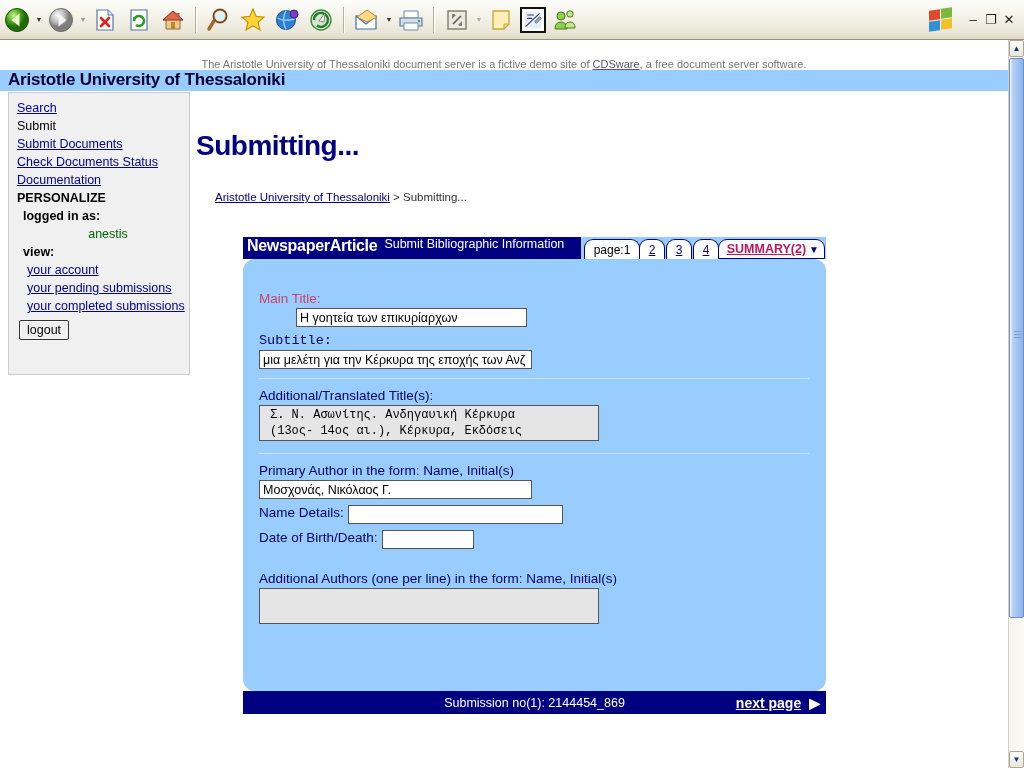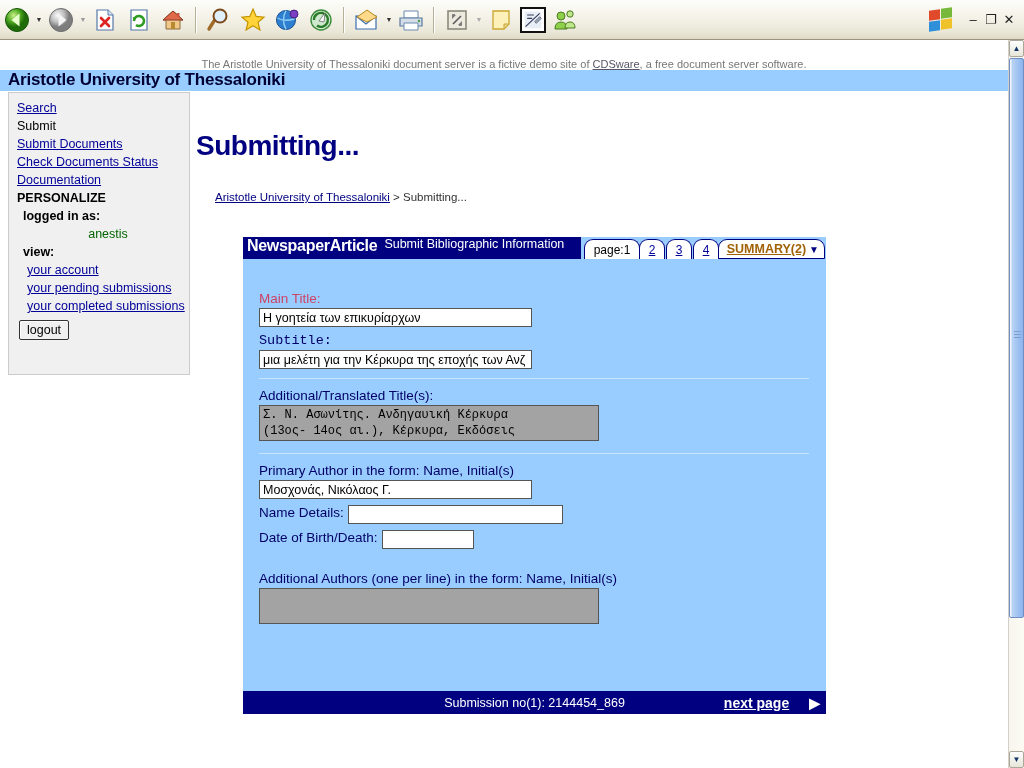--- a/index.html
+++ b/index.html
@@ -131,64 +131,64 @@
   .ptab.cur { background: #ffffff; color: #000000; }
   .ptab a { color: #000099; text-decoration: underline; }
   #tab-summary {
     position: absolute; top: 2px; right: 1px; height: 20px;
     background: #ffffff;
     border: 1px solid #000080;
     border-top-left-radius: 9px; border-top-right-radius: 9px;
     font-size: 12.5px; font-weight: bold;
     display: flex; align-items: center; padding: 0 5px 0 8px; gap: 3px;
   }
-  #tab-summary a { color: #a16207; text-decoration: underline; }
+  #tab-summary a { color: #be185d; text-decoration: underline; }
   .tri-down { font-size: 10px; color: #000080; }
 
   #form-body {
     position: relative; width: 583px; height: 432px;
     background: #99ccff;
     padding: 32px 0 0 16px;
-    font-size: 13.5px; color: #000066;
+    font-size: 13.5px; color: #000066; border-radius: 12px;
   }
   .fld-label { color: #000066; margin-bottom: 2px; }
   .fld-label.req { color: #cc4466; }
   .f-input {
     font-family: "Liberation Sans", sans-serif;
     font-size: 12.5px; color: #000000;
     border: 1px solid #555555; background: #ffffff;
     padding: 1px 3px; height: 19px;
     outline: none;
   }
   .f-area {
     font-family: "Liberation Mono", monospace;
     font-size: 12px; color: #000000;
-    border: 1px solid #555555; background: #a3a3a3;
-    padding: 1px 3px; resize: none; outline: none;
+    border: 1px solid #555555; background: #e5e5e5;
+    padding: 1px 10px; resize: none; outline: none;
     line-height: 16px;
   }
   .hr-sep {
     width: 550px; height: 1px; background: #c9e4ff;
     margin: 9px 0 9px 0;
   }
   .inline-row { display: flex; gap: 4px; margin-top: 6px; }
 
   #form-footer {
     position: relative; width: 583px; height: 23px;
     background: #000080; color: #ffffff;
     display: flex; align-items: center; padding-left: 36px;
   }
   #submission-no {
     position: absolute; left: 0; width: 583px; text-align: center;
     font-size: 12.5px;
   }
   #next-page {
     position: absolute; right: 6px;
     font-size: 14px; font-weight: bold; color: #ffffff;
-    display: flex; align-items: center; gap: 20px;
+    display: flex; align-items: center; gap: 8px;
   }
   #next-page .np-text { text-decoration: underline; }
 
   
   #vscroll {
     position: absolute; right: 0; top: 40px; width: 16px; height: 728px;
     background: linear-gradient(to right, #f6f6ee, #fbfbf4);
     border-left: 1px solid #d4d0c8;
   }
   .sb-arrow {
@@ -438,21 +438,21 @@
       </div>
       <div id="tab-summary">
         <a href="#">SUMMARY(2)</a>
         <span class="tri-down">▼</span>
       </div>
     </div>
 
     <div id="form-body">
 
       <div class="fld-label req">Main Title:</div>
-      <input class="f-input" style="width: 273px;" value="Η γοητεία των επικυρίαρχων">
+      <input class="f-input" style="width: 231px; margin-left: 37px;" value="Η γοητεία των επικυρίαρχων">
 
       <div class="fld-label" style="margin-top:6px;font-family:Liberation Mono, monospace;">Subtitle:</div>
       <input class="f-input" style="width: 273px;" value="μια μελέτη για την Κέρκυρα της εποχής των Ανζ">
 
       <div class="hr-sep"></div>
 
       <div class="fld-label">Additional/Translated Title(s):</div>
       <textarea class="f-area" rows="2" style="width: 340px; height: 36px;">Σ. Ν. Ασωνίτης. Ανδηγαυική Κέρκυρα
 (13ος- 14ος αι.), Κέρκυρα, Εκδόσεις</textarea>
 

